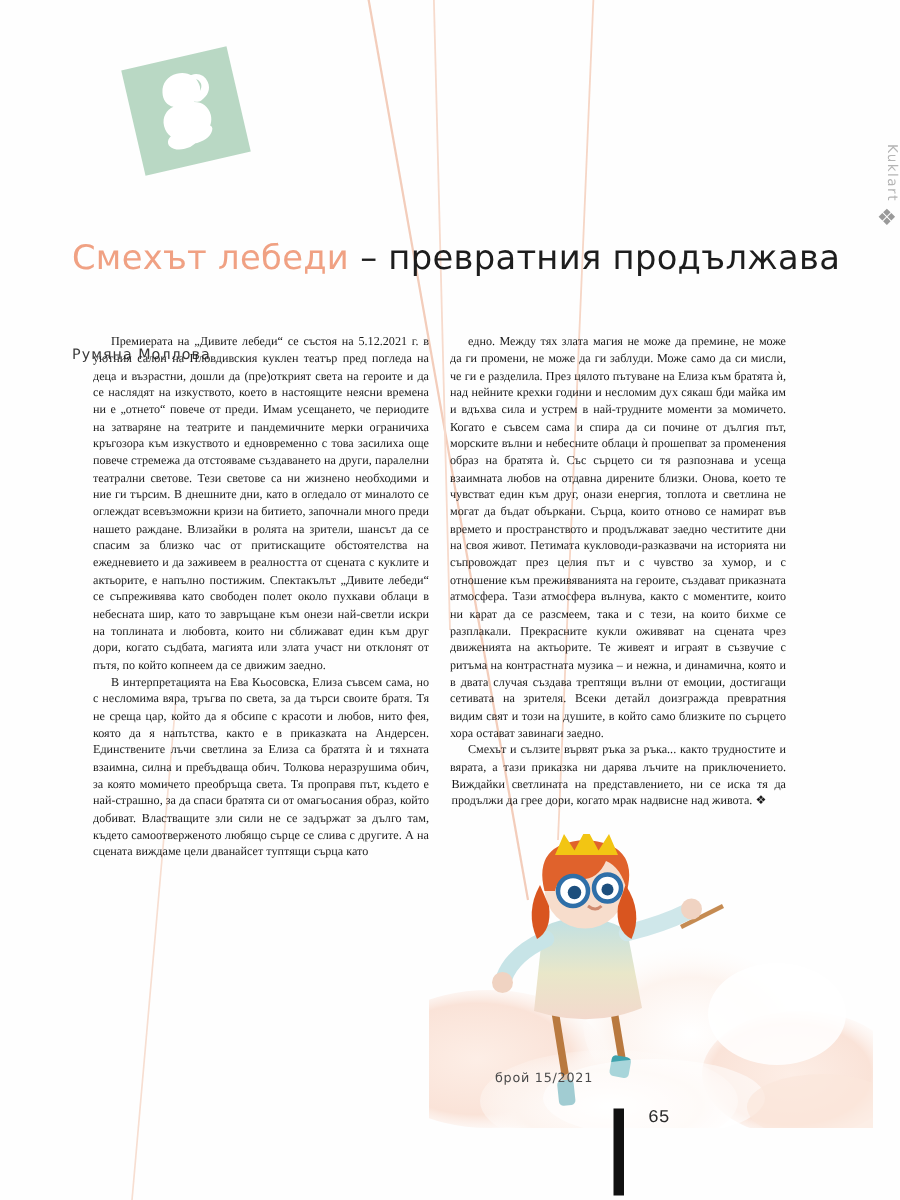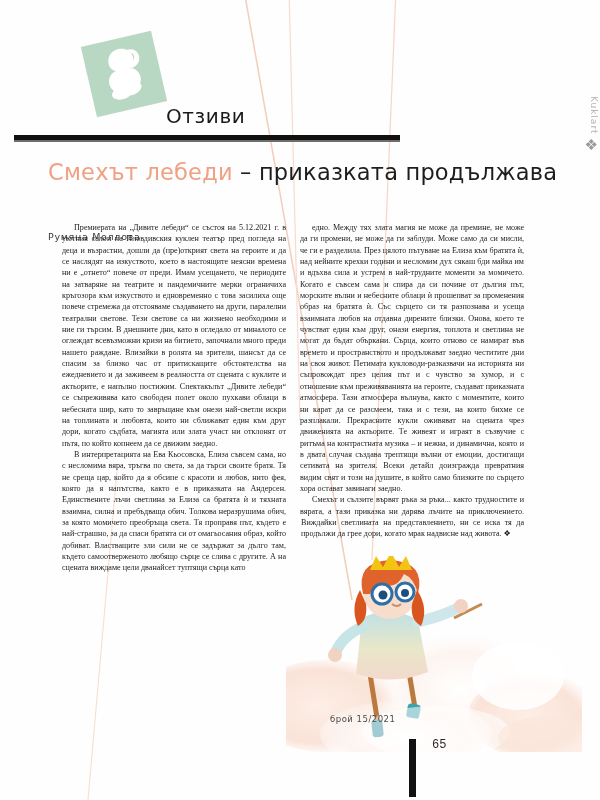--- a/index.html
+++ b/index.html
@@ -142,31 +142,26 @@
   <div class="logo-badge"></div>
   <svg class="logo-glyph" viewBox="0 0 84 84">
     <g fill="#ffffff">
       <path d="M40 14c7 0 12 4 13 10 1 5-2 9-6 11 5 1 9 5 9 11 0 8-7 13-16 13-9 0-16-5-16-13 0-6 4-10 9-11-4-2-6-6-5-11 1-6 6-10 12-10z"></path>
       <path d="M46 18c6-3 12 0 13 6 1 5-2 9-7 11-3 1-5 0-5-2 0-2 2-2 4-3 3-2 4-5 3-7-1-3-5-4-8-2-2 1-3 0-3-2 0-1 1-1 3-1z"></path>
       <path d="M30 52c0 6 6 10 13 10 6 0 11-3 12-7 0-2-1-3-3-2-3 2-6 3-10 3-6 0-10-2-12-4z"></path>
       <ellipse cx="34" cy="58" rx="10" ry="6"></ellipse>
     </g>
   </svg>
 
-  <div class="section-head">
-    <div class="section-title">Отзиви</div>
-    <div class="rule-thick"></div>
-    <div class="rule-thin"></div>
-  </div>
 
   <div class="brand-vert">Kuklart</div>
   <div class="brand-mark">❖</div>
 
   <div class="art-title">
-    <span class="t-accent">Смехът лебеди</span><span class="t-dark"> – приказката продължава</span>
+    <span class="t-accent">Смехът лебеди</span><span class="t-dark"> – превратния продължава</span>
   </div>
   <div class="byline">Румяна Моллова</div>
 
   <div class="col col-left">
     <p>Премиерата на „Дивите лебеди“ се състоя на 5.12.2021 г. в уютния салон на Пловдивския куклен театър пред погледа на деца и възрастни, дошли да (пре)открият света на героите и да се наслядят на изкуството, което в настоящите неясни времена ни е „отнето“ повече от преди. Имам усещането, че периодите на затваряне на театрите и пандемичните мерки ограничиха кръгозора към изкуството и едновременно с това засилиха още повече стремежа да отстояваме създаването на други, паралелни театрални светове. Тези светове са ни жизнено необходими и ние ги търсим. В днешните дни, като в огледало от миналото се оглеждат всевъзможни кризи на битието, започнали много преди нашето раждане. Влизайки в ролята на зрители, шансът да се спасим за близко час от притискащите обстоятелства на ежедневието и да заживеем в реалността от сцената с куклите и актьорите, е напълно постижим. Спектакълът „Дивите лебеди“ се съпреживява като свободен полет около пухкави облаци в небесната шир, като то завръщане към онези най-светли искри на топлината и любовта, които ни сближават един към друг дори, когато съдбата, магията или злата участ ни отклонят от пътя, по който копнеем да се движим заедно.</p>
     <p>В интерпретацията на Ева Кьосовска, Елиза съвсем сама, но с несломима вяра, тръгва по света, за да търси своите братя. Тя не среща цар, който да я обсипе с красоти и любов, нито фея, която да я напътства, както е в приказката на Андерсен. Единствените лъчи светлина за Елиза са братята ѝ и тяхната взаимна, силна и пребъдваща обич. Толкова неразрушима обич, за която момичето преобръща света. Тя проправя път, където е най-страшно, за да спаси братята си от омагьосания образ, който добиват. Властващите зли сили не се задържат за дълго там, където самоотверженото любящо сърце се слива с другите. А на сцената виждаме цели дванайсет туптящи сърца като</p>
   </div>
 
   <div class="col col-right">
     <p>едно. Между тях злата магия не може да премине, не може да ги промени, не може да ги заблуди. Може само да си мисли, че ги е разделила. През цялото пътуване на Елиза към братята ѝ, над нейните крехки години и несломим дух сякаш бди майка им и вдъхва сила и устрем в най-трудните моменти за момичето. Когато е съвсем сама и спира да си почине от дългия път, морските вълни и небесните облаци ѝ прошепват за променения образ на братята ѝ. Със сърцето си тя разпознава и усеща взаимната любов на отдавна дирените близки. Онова, което те чувстват един към друг, онази енергия, топлота и светлина не могат да бъдат объркани. Сърца, които отново се намират във времето и пространството и продължават заедно честитите дни на своя живот. Петимата кукловоди-разказвачи на историята ни съпровождат през целия път и с чувство за хумор, и с отношение към преживяванията на героите, създават приказната атмосфера. Тази атмосфера вълнува, както с моментите, които ни карат да се разсмеем, така и с тези, на които бихме се разплакали. Прекрасните кукли оживяват на сцената чрез движенията на актьорите. Те живеят и играят в съзвучие с ритъма на контрастната музика – и нежна, и динамична, която и в двата случая създава трептящи вълни от емоции, достигащи сетивата на зрителя. Всеки детайл доизгражда превратния видим свят и този на душите, в който само близките по сърцето хора остават завинаги заедно.</p>

